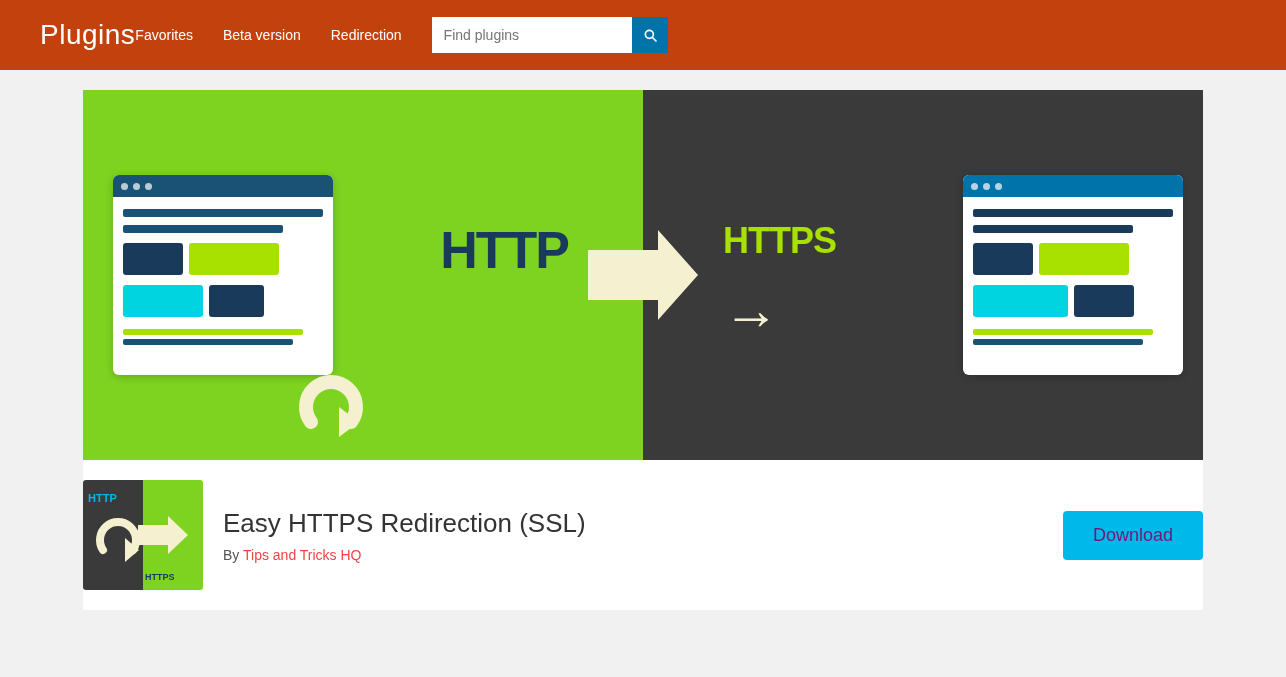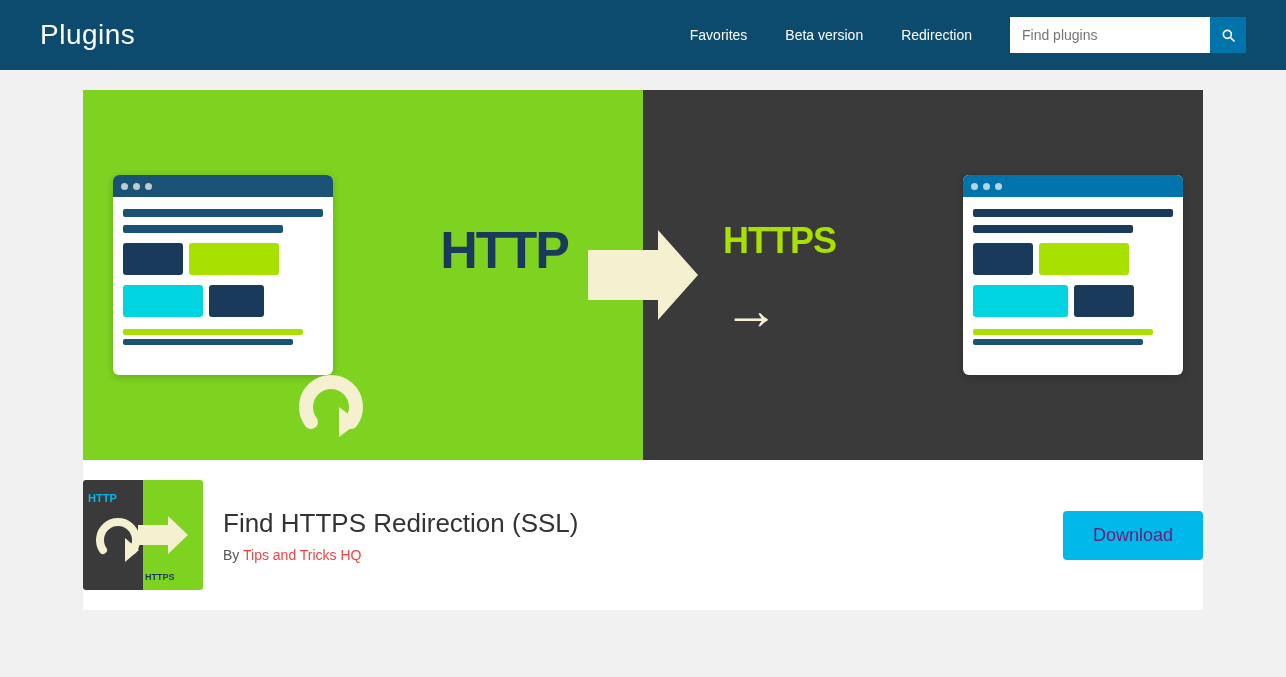--- a/index.html
+++ b/index.html
@@ -1,36 +1,36 @@
 <!DOCTYPE html>
 <html><head>
   <meta charset="utf-8">
   <style>
     * { margin: 0; padding: 0; box-sizing: border-box; }
     body { font-family: 'Segoe UI', Arial, sans-serif; background: #f1f1f1; }
 
     
     .header {
-      background: #0c4a6e;
+      background: #c2410c;
       padding: 0 40px;
       height: 70px;
       display: flex;
       align-items: center;
-      justify-content: space-between;
+      justify-content: flex-start;
     }
     .header-title {
       color: #fff;
       font-size: 28px;
       font-weight: 300;
       letter-spacing: 0.5px;
     }
     .header-nav {
       display: flex;
       align-items: center;
-      gap: 38px;
+      gap: 30px;
     }
     .nav-link {
       color: #fff;
       font-size: 14px;
       text-decoration: none;
       cursor: pointer;
     }
     .search-wrapper {
       display: flex;
       align-items: center;
@@ -311,21 +311,21 @@
         <path d="M20 70 A18 18 0 1 1 50 70" stroke="#f5f0d0" stroke-width="8" fill="none" stroke-linecap="round"></path>
         <polygon points="42,58 56,70 42,82" fill="#f5f0d0"></polygon>
 
         <polygon points="55,45 85,45 85,36 105,55 85,74 85,65 55,65" fill="#f5f0d0"></polygon>
 
         <text x="62" y="100" font-size="9" font-weight="bold" fill="#1a3a5c" font-family="Arial">HTTPS</text>
       </svg>
     </div>
 
     <div class="plugin-text">
-      <div class="plugin-title">Find HTTPS Redirection (SSL)</div>
+      <div class="plugin-title">Easy HTTPS Redirection (SSL)</div>
       <div class="plugin-author">
         <span>By </span><a class="plugin-author-link">Tips and Tricks HQ</a>
       </div>
     </div>
 
     <button class="download-btn">Download</button>
   </div>
 
 </div>
 

